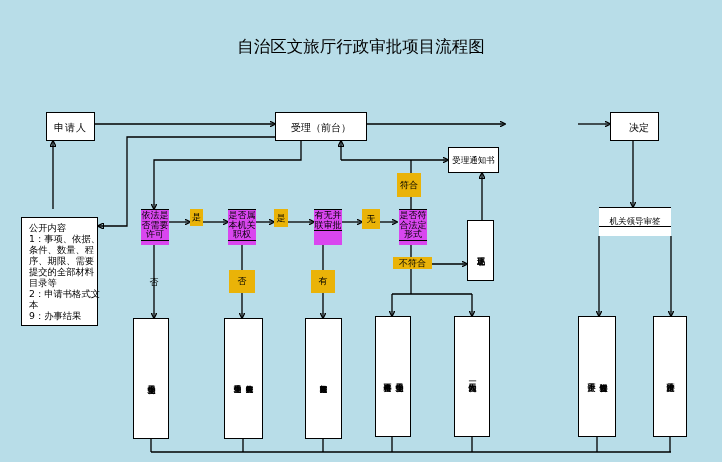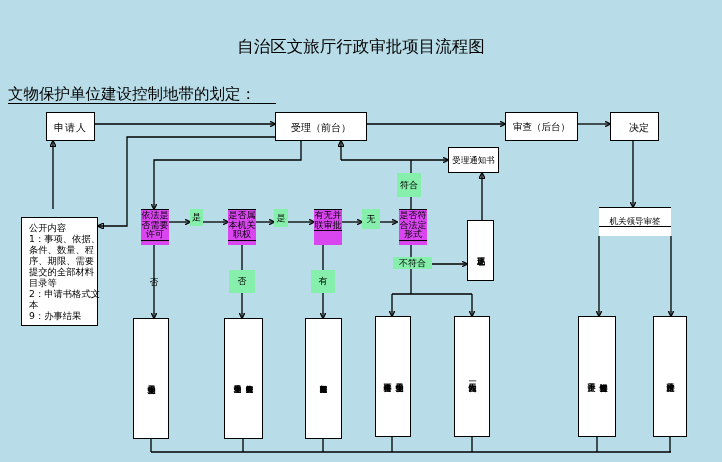--- a/index.html
+++ b/index.html
@@ -18,21 +18,21 @@
   .disclosure { background:#fff; border:1.5px solid #000; padding:4px 0 0 7px; font-size:9.3px; line-height:11px; }
   .disclosure .dline { white-space:nowrap; }
 
   .check { background:#d946ef; border-top:1.5px solid #000; }
   .check .ctext { border-bottom:1.5px solid #000; padding-top:1px; font-size:9px; line-height:9.5px; text-align:center; }
   .check .cline { white-space:nowrap; }
 
   .leader { background:#fff; border-top:1.5px solid #000; }
   .leader .ltext { height:19px; border-bottom:1.5px solid #000; font-size:8.5px; line-height:9px; text-align:center; padding-top:9px; box-sizing:border-box; white-space:nowrap; }
 
-  .lbl { background:#86efac; font-size:9px; display:flex; align-items:center; justify-content:center; white-space:nowrap; }
+  .lbl { background:#eab308; font-size:9px; display:flex; align-items:center; justify-content:center; white-space:nowrap; }
   .lbl.clear { background:transparent; }
 
   .vbox { background:#fff; border:1px solid #000; display:flex; flex-direction:row; justify-content:center; align-items:center; gap:3px; }
   .vline { writing-mode:vertical-lr; font-size:8.2px; line-height:9px; white-space:nowrap; }
   .vbox.tall .vline { font-size:7.6px; }
 </style>
 </head>
 <body style="background: rgb(184, 221, 232);">
 
 <div id="canvas">
@@ -72,25 +72,23 @@
     <path d="M323,245 V270"></path>
     <path d="M323,293 V318" marker-end="url(#arr)"></path>
     <path d="M633,141 V207" marker-end="url(#arr)"></path>
     <path d="M599,236 V316" marker-end="url(#arr)"></path>
     <path d="M671,236 V316" marker-end="url(#arr)"></path>
     <path d="M151,439 V452 M243,439 V452 M323,439 V452 M392,437 V452 M472,437 V452 M597,437 V452 M670,437 V452"></path>
     <path d="M151,452 H671"></path>
   </svg>
 
   <div class="abs title">自治区文旅厅行政审批项目流程图</div>
-  <div class="abs subtitle">文物保护单位建设控制地带的划定：</div>
 
   <div class="abs node" style="left:30px;top:112px;width:49px;height:29px;letter-spacing:1px;margin-left:16px;">申请人</div>
   <div class="abs node" style="left:275px;top:112px;width:92px;height:29px;">受理（前台）</div>
-  <div class="abs node" style="left:505px;top:112px;width:73px;height:29px;font-size:9.5px;">审查（后台）</div>
   <div class="abs node" style="left:610px;top:112px;width:49px;height:29px;padding-left:9px;">决定</div>
 
   <div class="abs disclosure" style="left:21px;top:217px;width:77px;height:109px;">
       <div class="dline">公开内容</div>
       <div class="dline">1：事项、依据、</div>
       <div class="dline">条件、数量、程</div>
       <div class="dline">序、期限、需要</div>
       <div class="dline">提交的全部材料</div>
       <div class="dline">目录等</div>
       <div class="dline">2：申请书格式文</div>

